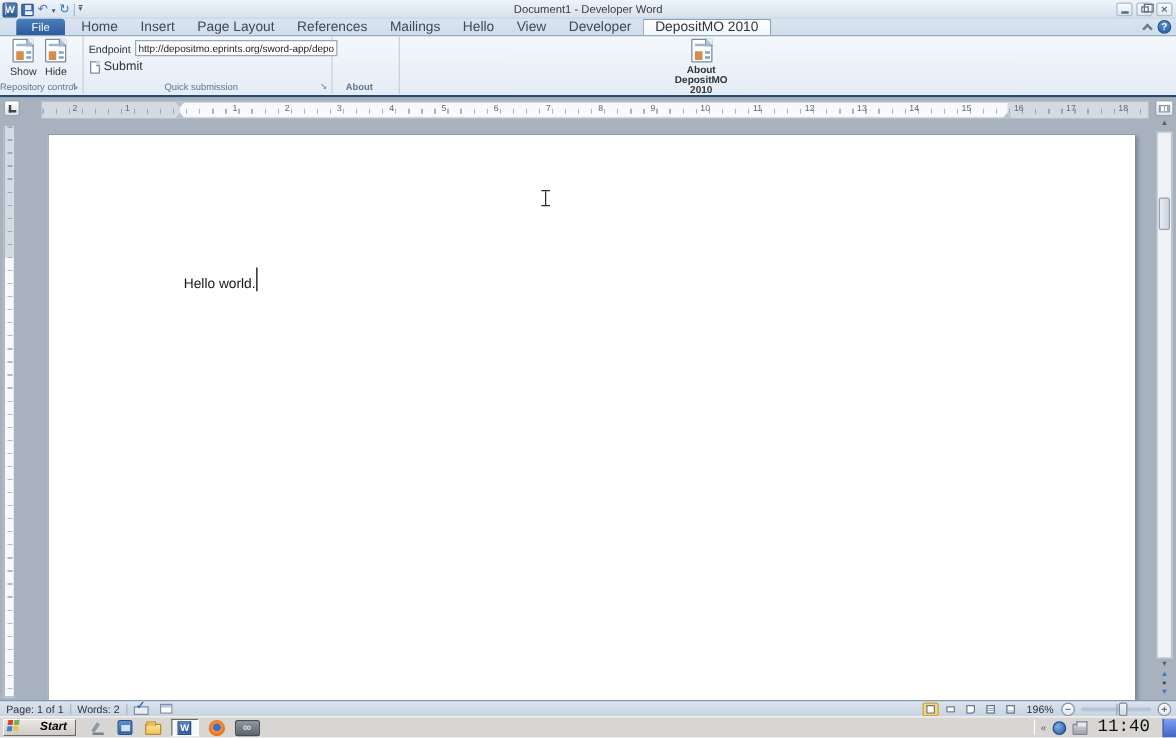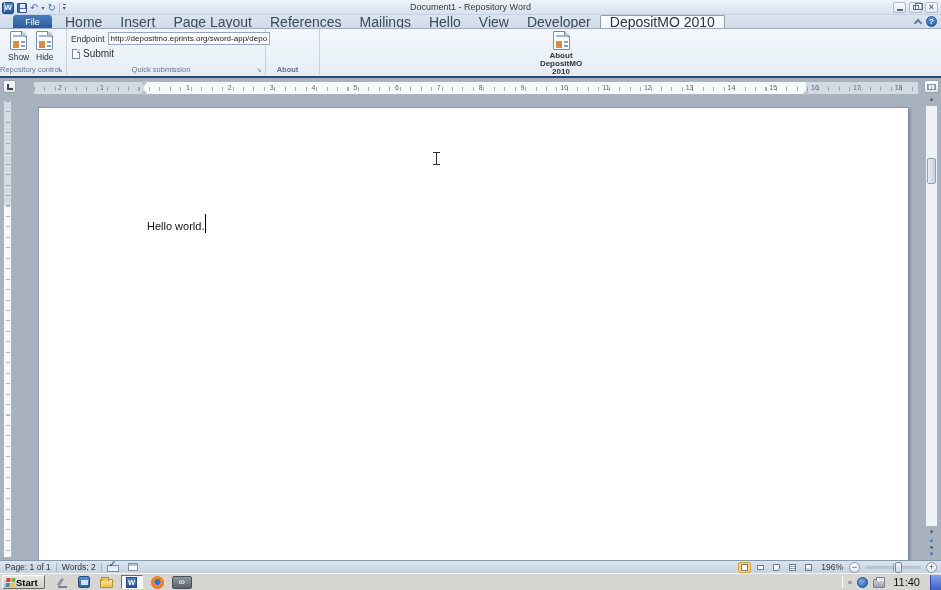--- a/index.html
+++ b/index.html
@@ -28,21 +28,21 @@
   .ic-min{width:6px;height:2px;background:#5c6b7d;margin-top:4px;}
   .ic-restore{width:6px;height:5px;border:1px solid #5c6b7d;position:relative;background:#fff;}
   .ic-restore:before{content:"";position:absolute;left:1px;top:-3px;width:6px;height:5px;border:1px solid #5c6b7d;}
   .ic-close{font-size:9px;line-height:9px;color:#5c6b7d;font-weight:bold;}
 
   
   .tabrow{position:absolute;left:0;top:15px;width:941px;height:13px;background:linear-gradient(#dae4ef,#cfdcea);text-decoration:underline;}
   .filetab{position:absolute;left:13px;top:0;width:39px;height:13px;background:linear-gradient(#4a7ebb,#2d5c9e);
     border-radius:3px 3px 0 0;color:#fff;font-size:9px;display:flex;align-items:center;justify-content:center;}
   .tabs{position:absolute;left:56px;top:0;height:13px;display:flex;}
-  .tab{height:13px;padding:0 9px;display:flex;align-items:center;color:#3e4a57;font-size:14px;}
+  .tab{height:13px;padding:0 9px;display:flex;align-items:center;color:#3e4a57;font-size:11px;}
   .tab.active{background:linear-gradient(#fefefe,#f2f6fa);border:1px solid #8ba0b5;border-bottom:none;
     border-radius:2px 2px 0 0;color:#2b3642;position:relative;z-index:3;}
   .ribbon-mini{position:absolute;right:4px;top:1px;display:flex;gap:5px;align-items:center;}
   .chev-up{width:6px;height:6px;border-left:2px solid #6b7b8d;border-top:2px solid #6b7b8d;transform:rotate(45deg);margin-top:3px;}
   .helpbtn{width:11px;height:11px;border-radius:50%;background:linear-gradient(#5a93d6,#2f66ac);border:1px solid #24508c;
     color:#fff;font-size:8px;font-weight:bold;display:flex;align-items:center;justify-content:center;}
 
   
   .ribbon{position:absolute;left:0;top:28px;width:941px;height:50px;
     background:linear-gradient(#f4f8fc,#e4ecf5);border-top:1px solid #9badc2;border-bottom:2px solid #274a6d;}
@@ -127,23 +127,23 @@
   .zbtn{width:11px;height:11px;border-radius:50%;border:1px solid #8a97a8;background:linear-gradient(#fdfdfe,#e3e9f0);
     display:flex;align-items:center;justify-content:center;font-size:9px;line-height:9px;color:#44505e;}
   .ztrack{width:56px;height:3px;background:#b9c4d2;border-radius:2px;position:relative;margin:0 2px;}
   .ztrack .notch{position:absolute;left:50%;top:-3px;width:1px;height:9px;background:#98a5b5;}
   .zthumb{position:absolute;left:30px;top:-4px;width:7px;height:11px;background:linear-gradient(#f4f7fa,#ccd6e1);
     border:1px solid #7f8c9c;border-radius:2px;}
 
   
   .taskbar{position:absolute;left:0;top:573px;width:941px;height:17px;background:#d8d6d2;border-top:1px solid #f4f3f1;
     display:flex;align-items:center;}
-  .startbtn{margin-left:2px;height:14px;padding:0 6px 0 3px;display:flex;align-items:center;gap:1px;
+  .startbtn{margin-left:2px;height:14px;padding:0 6px 0 3px;display:flex;align-items:flex-start;gap:17px;
     background:linear-gradient(#e9e7e3,#cfccc7);border:1px solid;border-color:#fff #6d6a65 #6d6a65 #fff;border-radius:2px;
-    font-weight:bold;font-size:9.5px;color:#000;}
+    font-weight:bold;font-size:9.5px;color:#000;font-style:italic;}
   .flag{width:9px;height:9px;display:grid;grid-template-columns:4px 4px;grid-template-rows:4px 4px;gap:1px;transform:skewX(-8deg);}
   .flag i{display:block;}
   .flag .r{background:#e0412f;}.flag .g{background:#70b548;}.flag .b{background:#3a84c8;}.flag .y{background:#f3c03f;}
   .ql{display:flex;align-items:center;gap:7px;margin-left:10px;}
   .qlicon{width:15px;height:14px;display:flex;align-items:center;justify-content:center;}
   .lamp{width:11px;height:11px;position:relative;}
   .lamp:before{content:"";position:absolute;left:2px;top:1px;width:3px;height:8px;background:#8e9aa6;transform:rotate(35deg);}
   .lamp:after{content:"";position:absolute;left:1px;bottom:0;width:9px;height:2px;background:#70back;background:#76828e;}
   .bluesq{width:12px;height:12px;background:linear-gradient(#5a8fd0,#2c5fa4);border:1px solid #244f8c;border-radius:2px;position:relative;}
   .bluesq:before{content:"";position:absolute;left:2px;top:3px;width:7px;height:5px;background:#cfe0f2;}
@@ -155,40 +155,40 @@
     color:#fff;font-size:7.5px;font-weight:bold;display:flex;align-items:center;justify-content:center;}
   .fox{width:13px;height:13px;border-radius:50%;background:radial-gradient(circle at 50% 45%,#3a6fd8 0 30%,#f5952c 34%,#e05e12 85%);}
   .infbtn{width:20px;height:13px;background:linear-gradient(#8e969e,#5c646c);border:1px solid #474e55;border-radius:2px;
     color:#fff;font-size:9px;line-height:11px;text-align:center;}
   .tray{margin-left:auto;display:flex;align-items:center;gap:5px;padding-right:0;}
   .tray-sep{width:1px;height:12px;background:#a7a49f;border-right:1px solid #fff;}
   .hidechev{font-size:8px;color:#4d5660;}
   .globe{width:11px;height:11px;border-radius:50%;background:radial-gradient(circle at 35% 35%,#7db1e8,#2257a0);border:1px solid #1c4a8a;}
   .printer{width:12px;height:9px;background:linear-gradient(#cfd3d8,#9aa1a9);border:1px solid #7c838b;border-radius:1px;position:relative;margin-top:2px;}
   .printer:before{content:"";position:absolute;left:2px;top:-3px;width:7px;height:3px;background:#e8eaee;border:1px solid #7c838b;border-bottom:none;}
-  .tbtime{font-size:11px;color:#111;padding:0 3px;}
+  .tbtime{font-size:14px;color:#111;padding:0 3px;font-family:Liberation Mono, monospace;}
   .showdesk{width:11px;height:15px;background:linear-gradient(#7fa0ee,#3f63c8);border-left:1px solid #2c48a0;margin-left:2px;}
 </style>
 </head>
 <body>
 
 <div id="app">
 
   <div class="titlebar">
     <div class="qat">
       <div class="wlogo">W</div>
       <div class="qat .sep sep"></div>
       <div class="floppy"></div>
       <span class="qicon">↶</span>
       <span class="tiny-drop">▾</span>
       <span class="qicon redo">↻</span>
       <div class="sep"></div>
       <span class="qat-custom">▾</span>
     </div>
-    <div class="titletext">Document1  -  Repository Word</div>
+    <div class="titletext">Document1  -  Developer Word</div>
     <div class="wincontrols">
       <div class="wbtn">
           <div class="ic-min"></div>
         </div>
       <div class="wbtn">
           <div class="ic-restore"></div>
         </div>
       <div class="wbtn">
           <span class="ic-close">×</span>
         </div>

